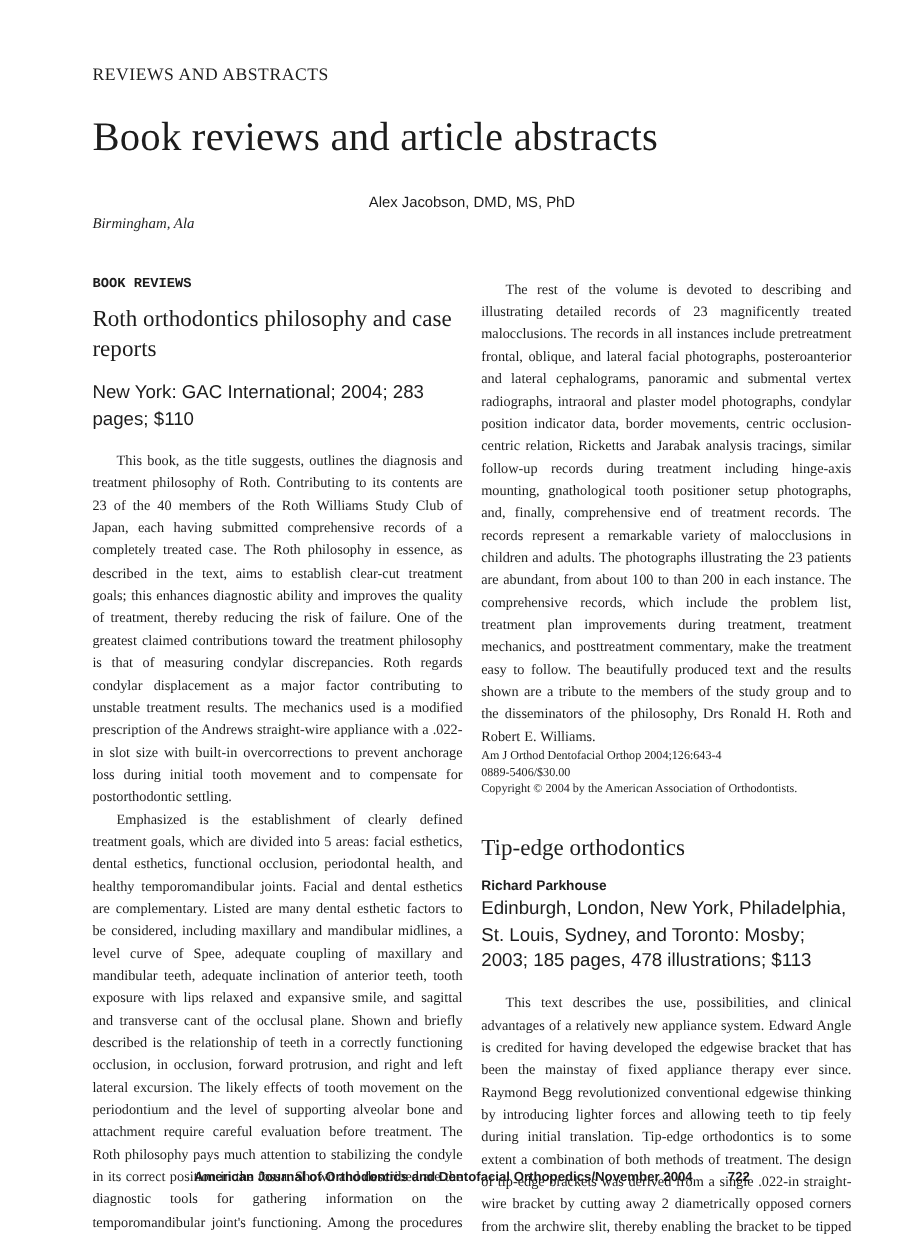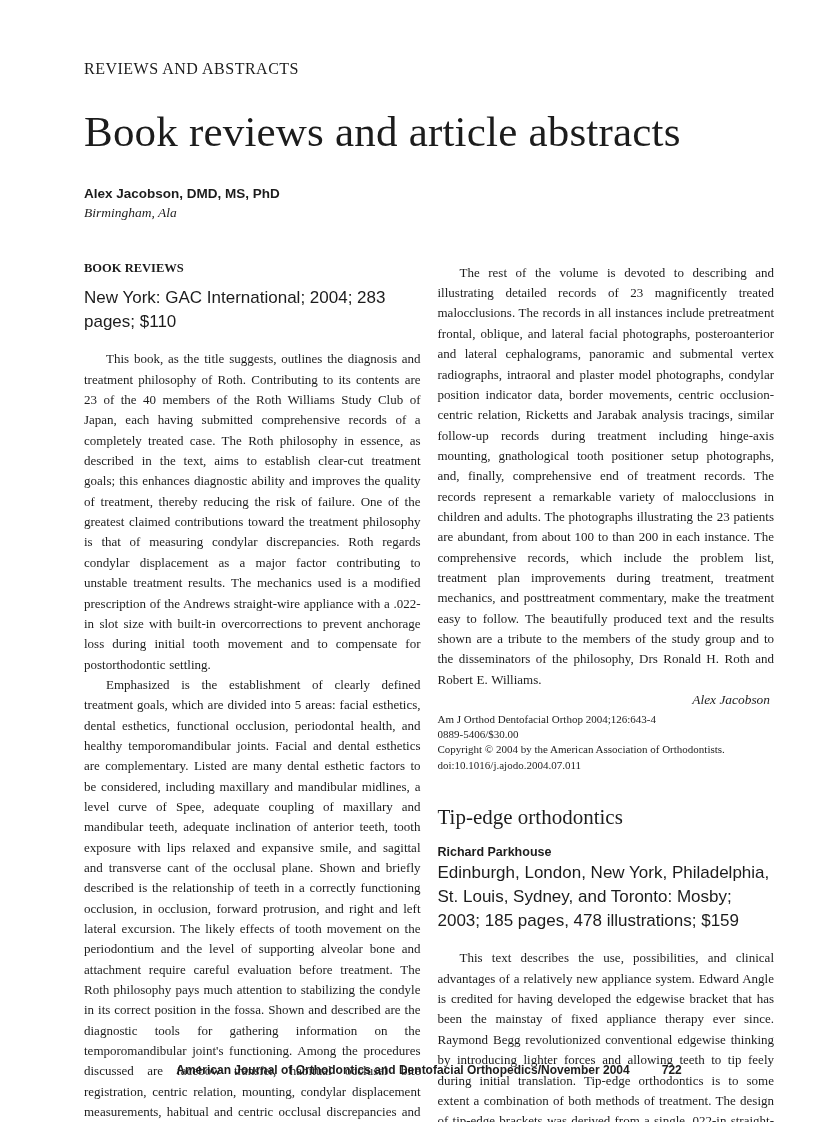--- a/index.html
+++ b/index.html
@@ -23,47 +23,48 @@
     top: 0;
     width: 690px;
   }
   .kicker {
     margin-top: 60px;
     font-size: 16px;
     letter-spacing: 0.5px;
     font-family: "Liberation Serif", serif;
   }
   .main-title {
-    font-size: 43px;
+    font-size: 37px;
     font-weight: normal;
     letter-spacing: 0.2px;
     font-family: "Liberation Serif", serif;
   }
   .author {
     margin-top: 30px;
     font-family: "Liberation Sans", sans-serif;
-    font-weight: bold;
+    font-weight: normal;
     font-size: 13.5px;
+    text-align: center;
   }
   .affiliation {
     margin-top: 4px;
     font-style: italic;
     font-size: 13.5px;
   }
   .columns {
     display: flex;
     gap: 17px;
     margin-top: 40px;
   }
   .col {
     width: 336.5px;
     box-sizing: border-box;
   }
   .section-heading {
-    font-family: Liberation Serif, serif;
+    font-family: Liberation Mono, monospace;
     font-weight: bold;
     font-size: 12.5px;
     margin-bottom: 10px;
   }
   .article-title {
     font-size: 21px;
     line-height: 1.35;
     font-weight: normal;
     margin: 0 0 14px 0;
     font-family: "Liberation Serif", serif;
@@ -126,37 +127,36 @@
 
     <h1 class="main-title" style="margin-bottom:0;">Book reviews and article abstracts</h1>
 
     <div class="author">Alex Jacobson, DMD, MS, PhD</div>
     <div class="affiliation">Birmingham, Ala</div>
 
     <div class="columns">
 
       <div class="col">
         <div class="section-heading">BOOK REVIEWS</div>
+        <h2 class="article-title">Roth orthodontics philosophy and case reports</h2>
         <div class="book-imprint">New York: GAC International; 2004; 283 pages; $110</div>
         <p class="body-par">This book, as the title suggests, outlines the diagnosis and treatment philosophy of Roth. Contributing to its contents are 23 of the 40 members of the Roth Williams Study Club of Japan, each having submitted comprehensive records of a completely treated case. The Roth philosophy in essence, as described in the text, aims to establish clear-cut treatment goals; this enhances diagnostic ability and improves the quality of treatment, thereby reducing the risk of failure. One of the greatest claimed contributions toward the treatment philosophy is that of measuring condylar discrepancies. Roth regards condylar displacement as a major factor contributing to unstable treatment results. The mechanics used is a modified prescription of the Andrews straight-wire appliance with a .022-in slot size with built-in overcorrections to prevent anchorage loss during initial tooth movement and to compensate for postorthodontic settling.</p>
         <p class="body-par">Emphasized is the establishment of clearly defined treatment goals, which are divided into 5 areas: facial esthetics, dental esthetics, functional occlusion, periodontal health, and healthy temporomandibular joints. Facial and dental esthetics are complementary. Listed are many dental esthetic factors to be considered, including maxillary and mandibular midlines, a level curve of Spee, adequate coupling of maxillary and mandibular teeth, adequate inclination of anterior teeth, tooth exposure with lips relaxed and expansive smile, and sagittal and transverse cant of the occlusal plane. Shown and briefly described is the relationship of teeth in a correctly functioning occlusion, in occlusion, forward protrusion, and right and left lateral excursion. The likely effects of tooth movement on the periodontium and the level of supporting alveolar bone and attachment require careful evaluation before treatment. The Roth philosophy pays much attention to stabilizing the condyle in its correct position in the fossa. Shown and described are the diagnostic tools for gathering information on the temporomandibular joint's functioning. Among the procedures discussed are facebow transfer, habitual occlusal bite registration, centric relation, mounting, condylar displacement measurements, habitual and centric occlusal discrepancies and conversion, splint therapy, and monitoring and recording of mandibular movements.</p>
       </div>
 
       <div class="col">
         <p class="body-par" style="margin-top:2px;">The rest of the volume is devoted to describing and illustrating detailed records of 23 magnificently treated malocclusions. The records in all instances include pretreatment frontal, oblique, and lateral facial photographs, posteroanterior and lateral cephalograms, panoramic and submental vertex radiographs, intraoral and plaster model photographs, condylar position indicator data, border movements, centric occlusion-centric relation, Ricketts and Jarabak analysis tracings, similar follow-up records during treatment including hinge-axis mounting, gnathological tooth positioner setup photographs, and, finally, comprehensive end of treatment records. The records represent a remarkable variety of malocclusions in children and adults. The photographs illustrating the 23 patients are abundant, from about 100 to than 200 in each instance. The comprehensive records, which include the problem list, treatment plan improvements during treatment, treatment mechanics, and posttreatment commentary, make the treatment easy to follow. The beautifully produced text and the results shown are a tribute to the members of the study group and to the disseminators of the philosophy, Drs Ronald H. Roth and Robert E. Williams.</p>
-        <div class="signature">Alex Jacobson</div>
         <div class="citation">
           <div>Am J Orthod Dentofacial Orthop 2004;126:643-4</div>
           <div>0889-5406/$30.00</div>
           <div>Copyright © 2004 by the American Association of Orthodontists.</div>
-          <div>doi:10.1016/j.ajodo.2004.07.011</div>
         </div>
         <h2 class="article-title second-title">Tip-edge orthodontics</h2>
         <div class="book-author">Richard Parkhouse</div>
-        <div class="book-imprint">Edinburgh, London, New York, Philadelphia, St. Louis, Sydney, and Toronto: Mosby; 2003; 185 pages, 478 illustrations; $159</div>
+        <div class="book-imprint">Edinburgh, London, New York, Philadelphia, St. Louis, Sydney, and Toronto: Mosby; 2003; 185 pages, 478 illustrations; $113</div>
         <p class="body-par">This text describes the use, possibilities, and clinical advantages of a relatively new appliance system. Edward Angle is credited for having developed the edgewise bracket that has been the mainstay of fixed appliance therapy ever since. Raymond Begg revolutionized conventional edgewise thinking by introducing lighter forces and allowing teeth to tip feely during initial translation. Tip-edge orthodontics is to some extent a combination of both methods of treatment. The design of tip-edge brackets was derived from a single .022-in straight-wire bracket by cutting away 2 diametrically opposed corners from the archwire slit, thereby enabling the bracket to be tipped in a predetermined direction with a full thickness archwire in position. Once the crown is tipped to the desired position, an auxiliary spring (side-winder) is added to upright the root to its desired position, referred to as differential tooth movement.</p>
       </div>
 
     </div>
   </div>
 
   <div class="footer">
     <span>American Journal of Orthodontics and Dentofacial Orthopedics/November 2004</span>
     <span>722</span>
   </div>

